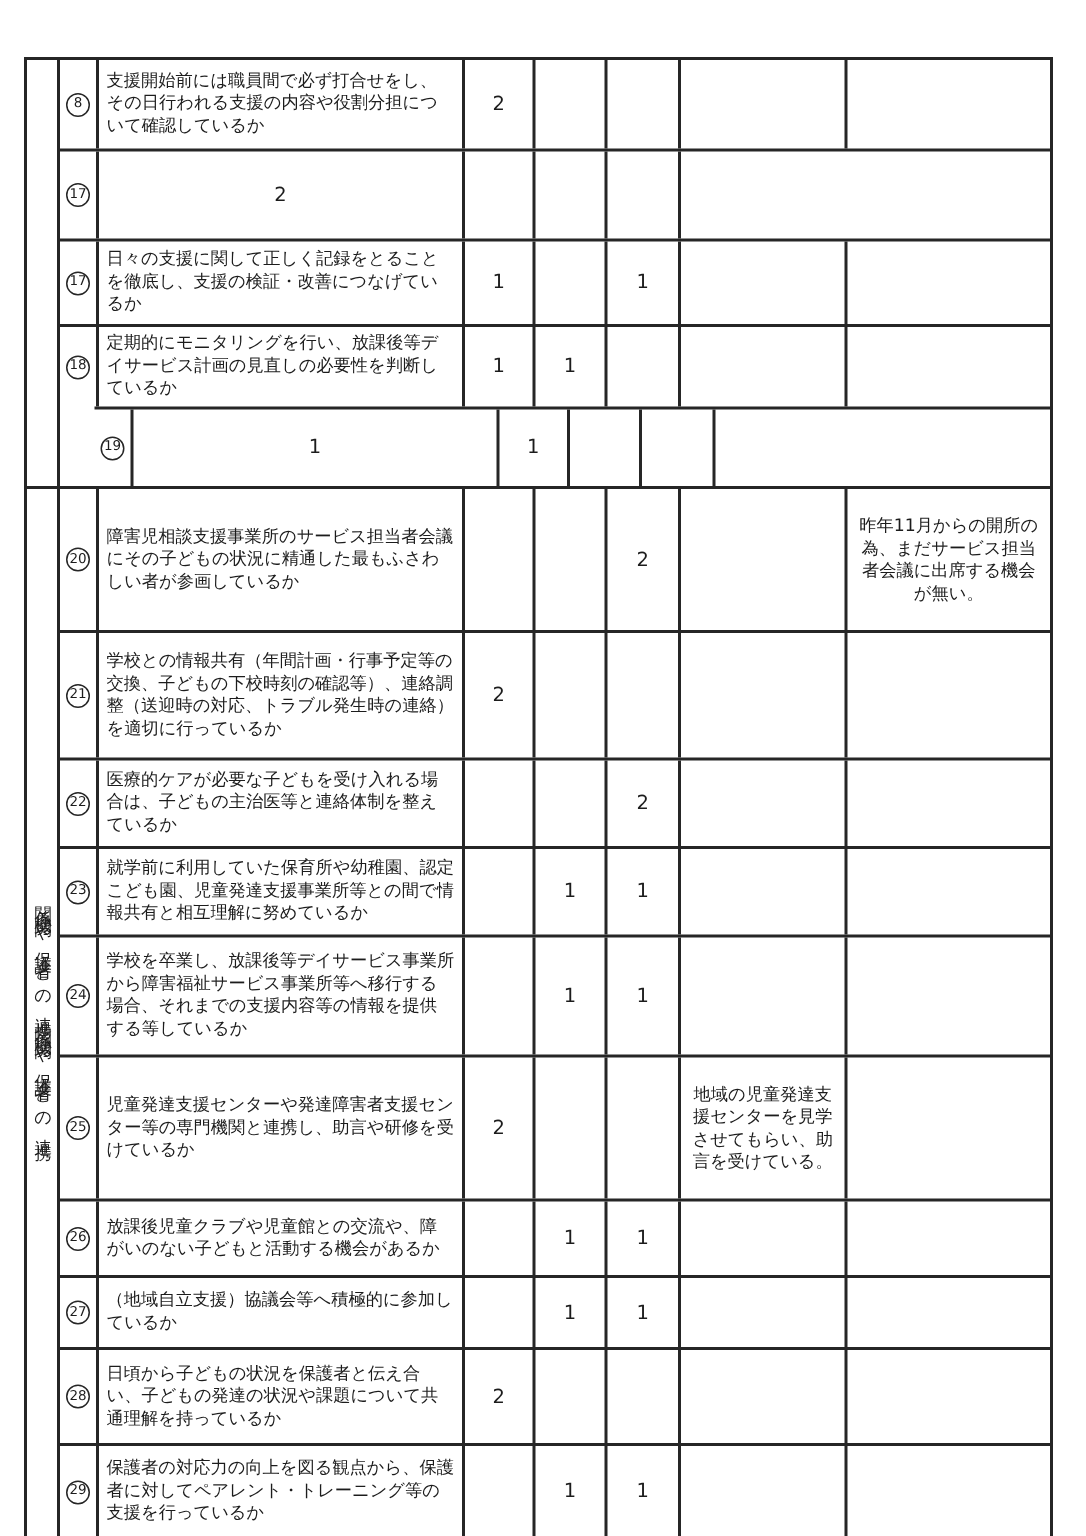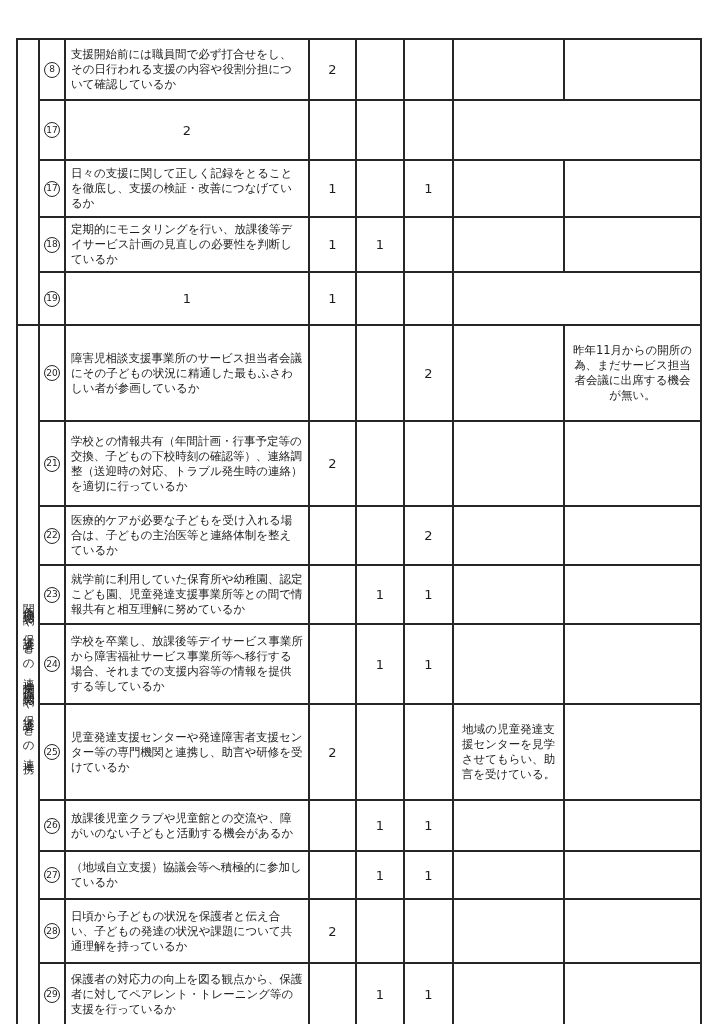--- a/index.html
+++ b/index.html
@@ -133,21 +133,21 @@
       <span class="num-badge">18</span>
     </div>
     <div class="cell text-cell">定期的にモニタリングを行い、放課後等デイサービス計画の見直しの必要性を判断しているか</div>
     <div class="cell score-cell">1</div>
     <div class="cell score-cell">1</div>
     <div class="cell score-cell"></div>
     <div class="cell comment-cell"></div>
     <div class="cell comment-cell"></div>
   </div>
 
-  <div class="row" style="min-height: 53px;">
+  <div class="row" style="min-height: 53px; margin-left: 23px;">
     <div class="cell num-cell">
       <span class="num-badge">19</span>
     </div>
     <div class="cell score-cell">1</div>
     <div class="cell score-cell">1</div>
     <div class="cell score-cell"></div>
     <div class="cell comment-cell"></div>
     <div class="cell comment-cell"></div>
   </div>
 </div>

